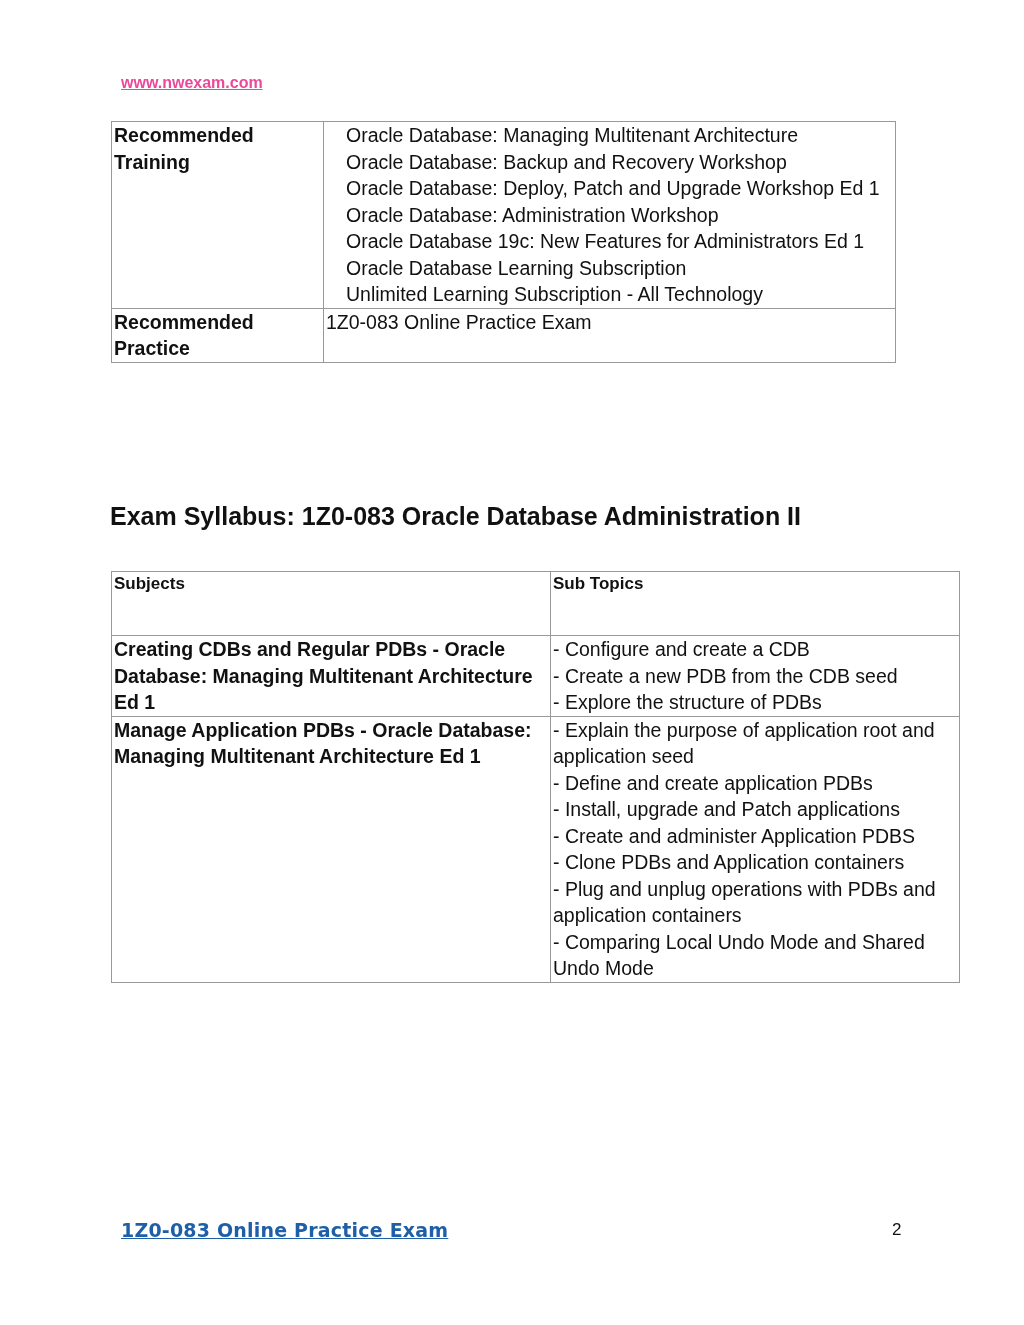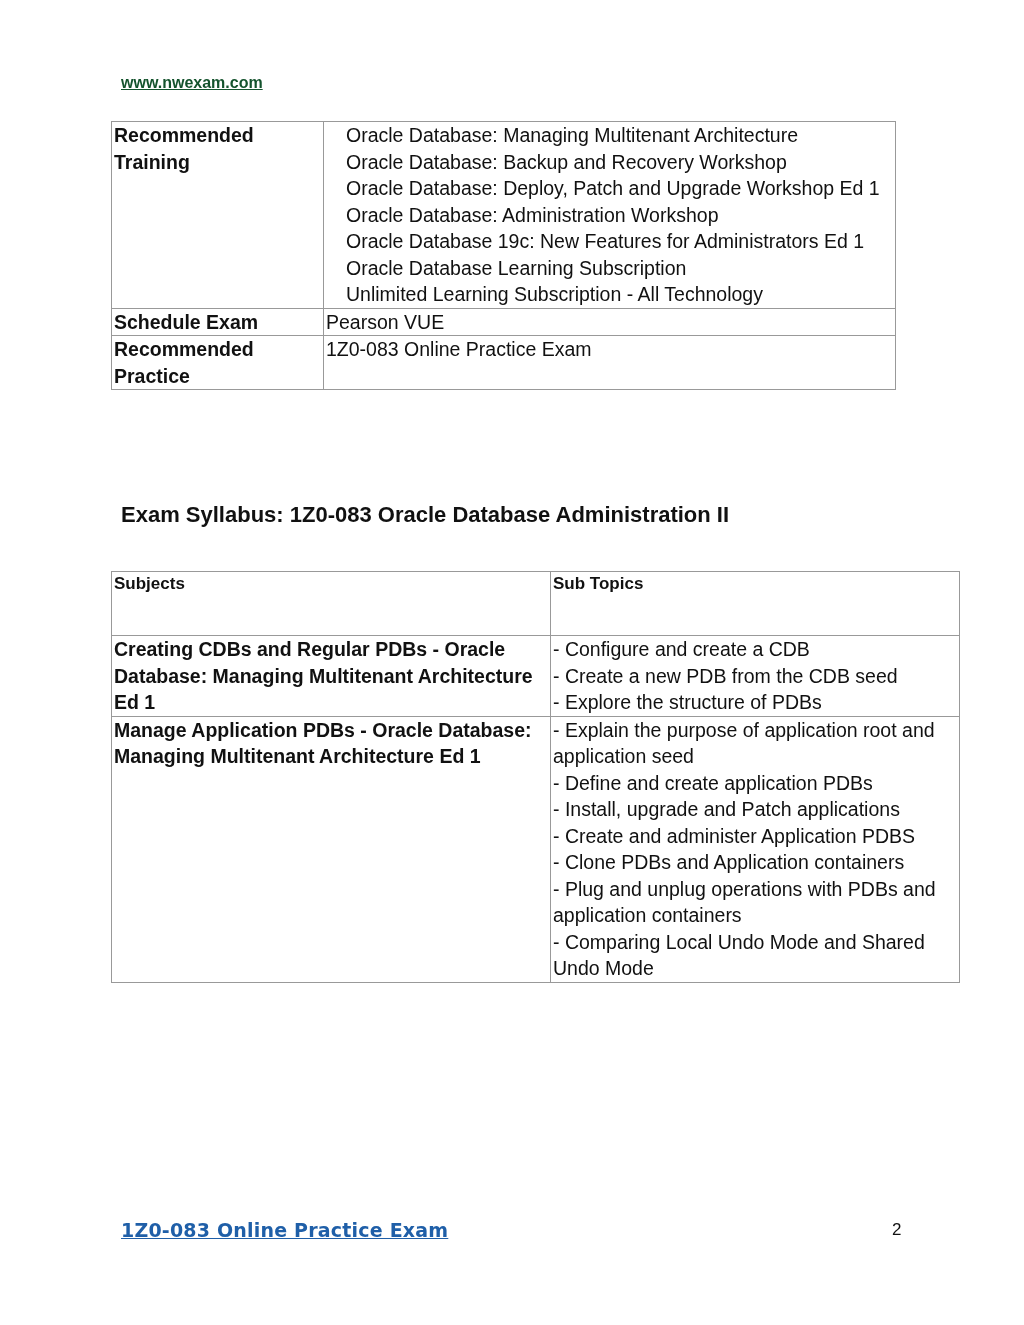--- a/index.html
+++ b/index.html
@@ -1,26 +1,26 @@
 <!DOCTYPE html>
 <html><head>
 <meta charset="utf-8">
 <style>
   html, body { margin: 0; padding: 0; background: #ffffff; }
   body { width: 1024px; height: 1325px; position: relative; overflow: hidden;
          font-family: "Liberation Sans", sans-serif; color: #111; }
   .header-link { position: absolute; left: 121px; top: 74px; font-size: 16px; font-weight: bold;
-                 color: #14532d; text-decoration: underline; }
+                 color: #ec4899; text-decoration: underline; }
   table { border-collapse: collapse; position: absolute; padding-left: 19px; }
   td { border: 1.5px solid #999; vertical-align: top; padding: 0 2px; font-size: 19.5px; line-height: 26.5px; }
   .info-table { left: 111px; top: 121px; width: 785px; }
   .info-table td.label { width: 207px; font-weight: bold; }
   .info-table td.value { }
   .info-table .line { display: block; margin-left: 20px; }
-  .section-title { position: absolute; left: 121px; top: 502px; font-size: 22px; font-weight: bold; margin: 0; }
+  .section-title { position: absolute; left: 110px; top: 502px; font-size: 25px; font-weight: bold; margin: 0; }
   .syllabus-table { left: 111px; top: 571px; width: 849px; }
   .syllabus-table td.subject { width: 434px; font-weight: bold; }
   .syllabus-table td.head { font-weight: bold; font-size: 17px; line-height: 22px; height: 62px; padding-top: 1px; }
   .footer-link { position: absolute; left: 121px; top: 1219px; font-size: 19px; font-weight: bold;
                  color: #1f5fa8; text-decoration: underline; font-family: "DejaVu Sans", sans-serif; letter-spacing: 0.2px; }
   .page-num { position: absolute; left: 892px; top: 1220px; font-size: 17px; }
 </style>
 </head>
 <body>
 
@@ -32,24 +32,20 @@
     <td class="label">Recommended Training</td>
     <td class="value">
       <span class="line">Oracle Database: Managing Multitenant Architecture</span>
       <span class="line">Oracle Database: Backup and Recovery Workshop</span>
       <span class="line">Oracle Database: Deploy, Patch and Upgrade Workshop Ed 1</span>
       <span class="line">Oracle Database: Administration Workshop</span>
       <span class="line">Oracle Database 19c: New Features for Administrators Ed 1</span>
       <span class="line">Oracle Database Learning Subscription</span>
       <span class="line">Unlimited Learning Subscription - All Technology</span>
     </td>
-  </tr>
-  <tr>
-    <td class="label">Schedule Exam</td>
-    <td class="value">Pearson VUE</td>
   </tr>
   <tr>
     <td class="label" style="height:53px">Recommended Practice</td>
     <td class="value">1Z0-083 Online Practice Exam</td>
   </tr>
 </tbody>
   </table>
 
 <h2 class="section-title">Exam Syllabus: 1Z0-083 Oracle Database Administration II</h2>
 

